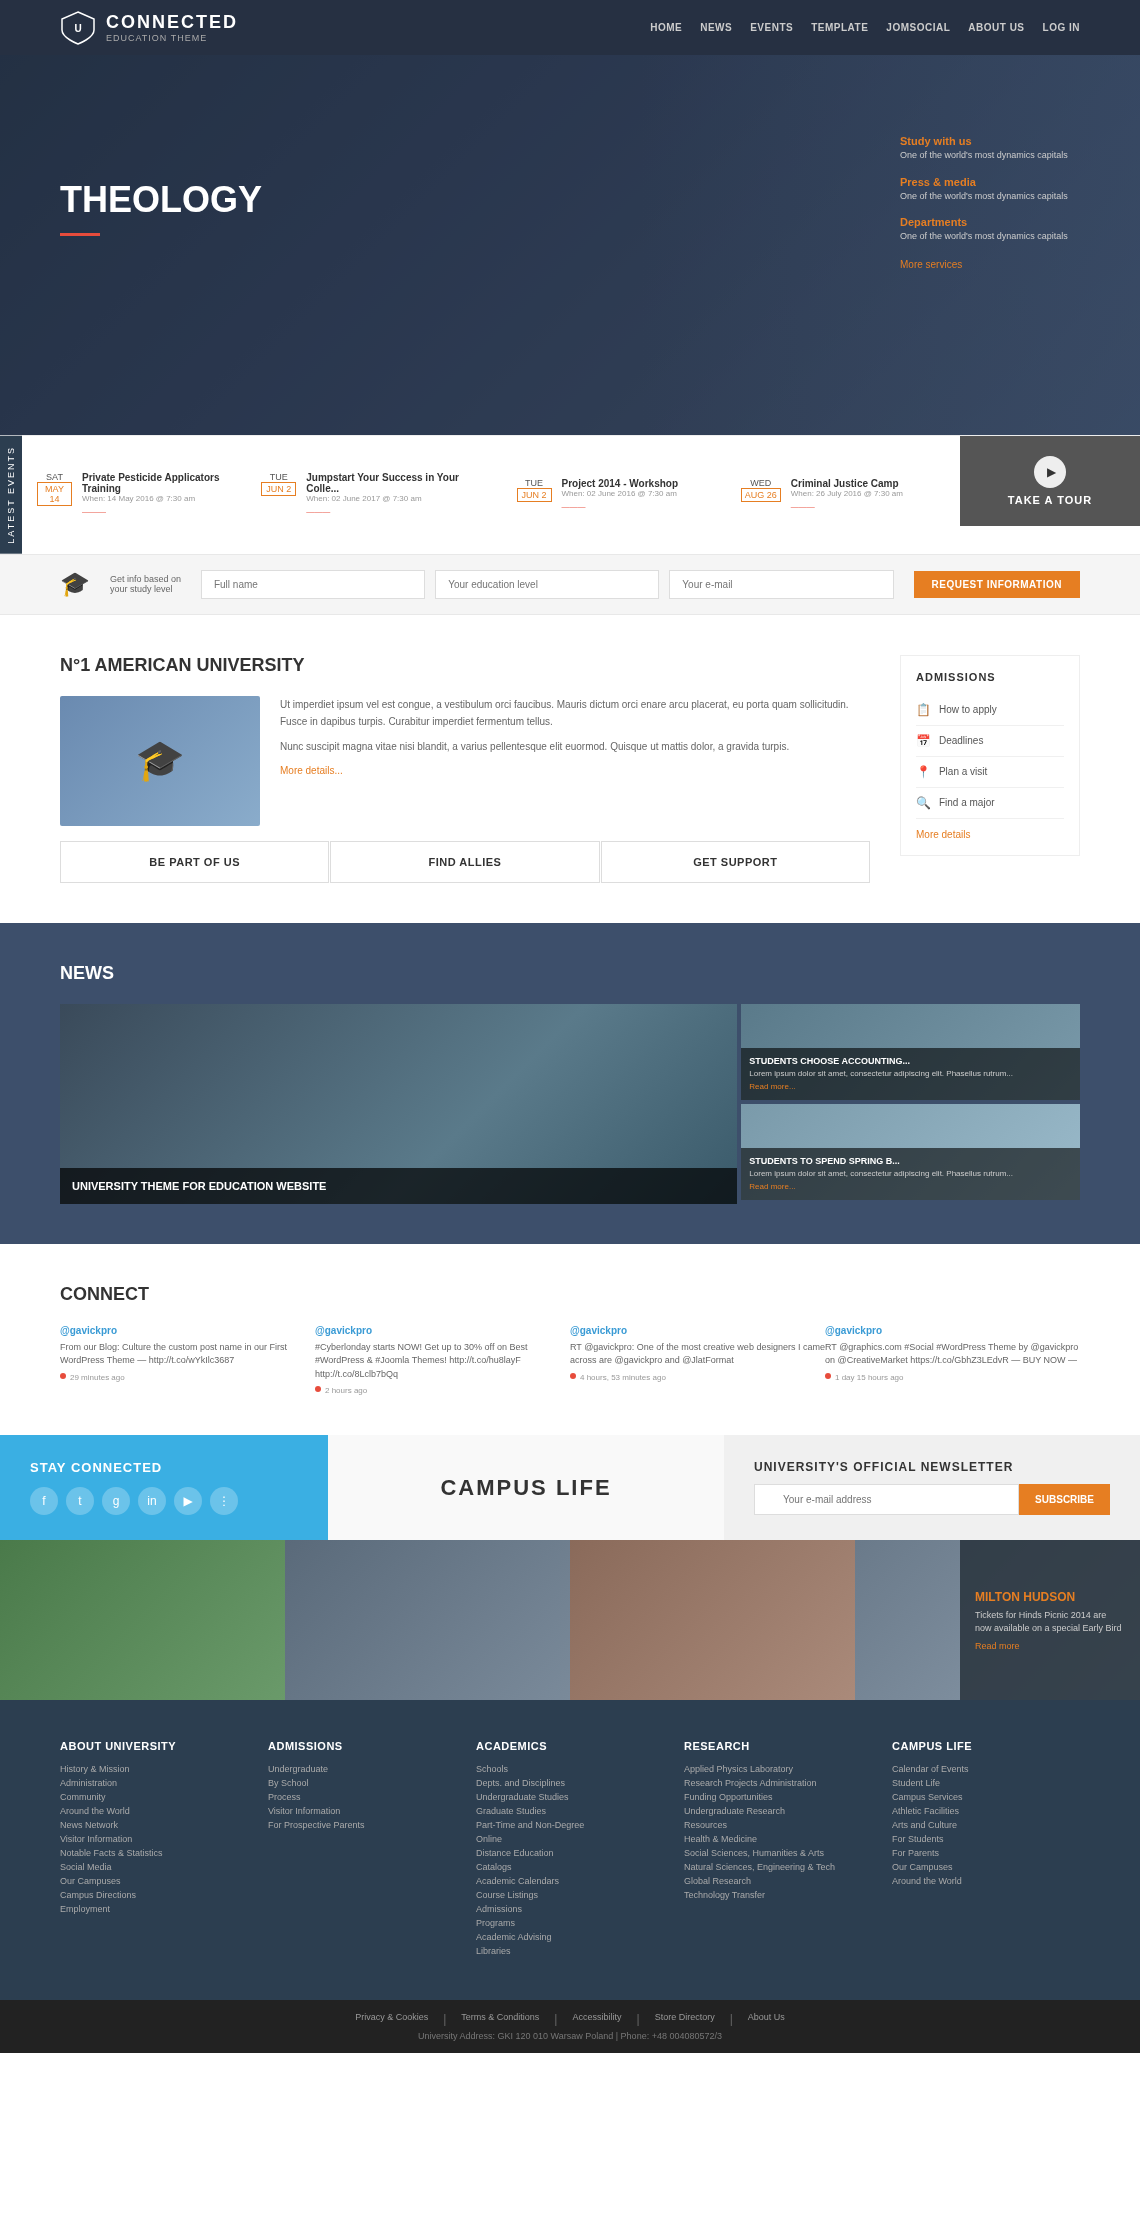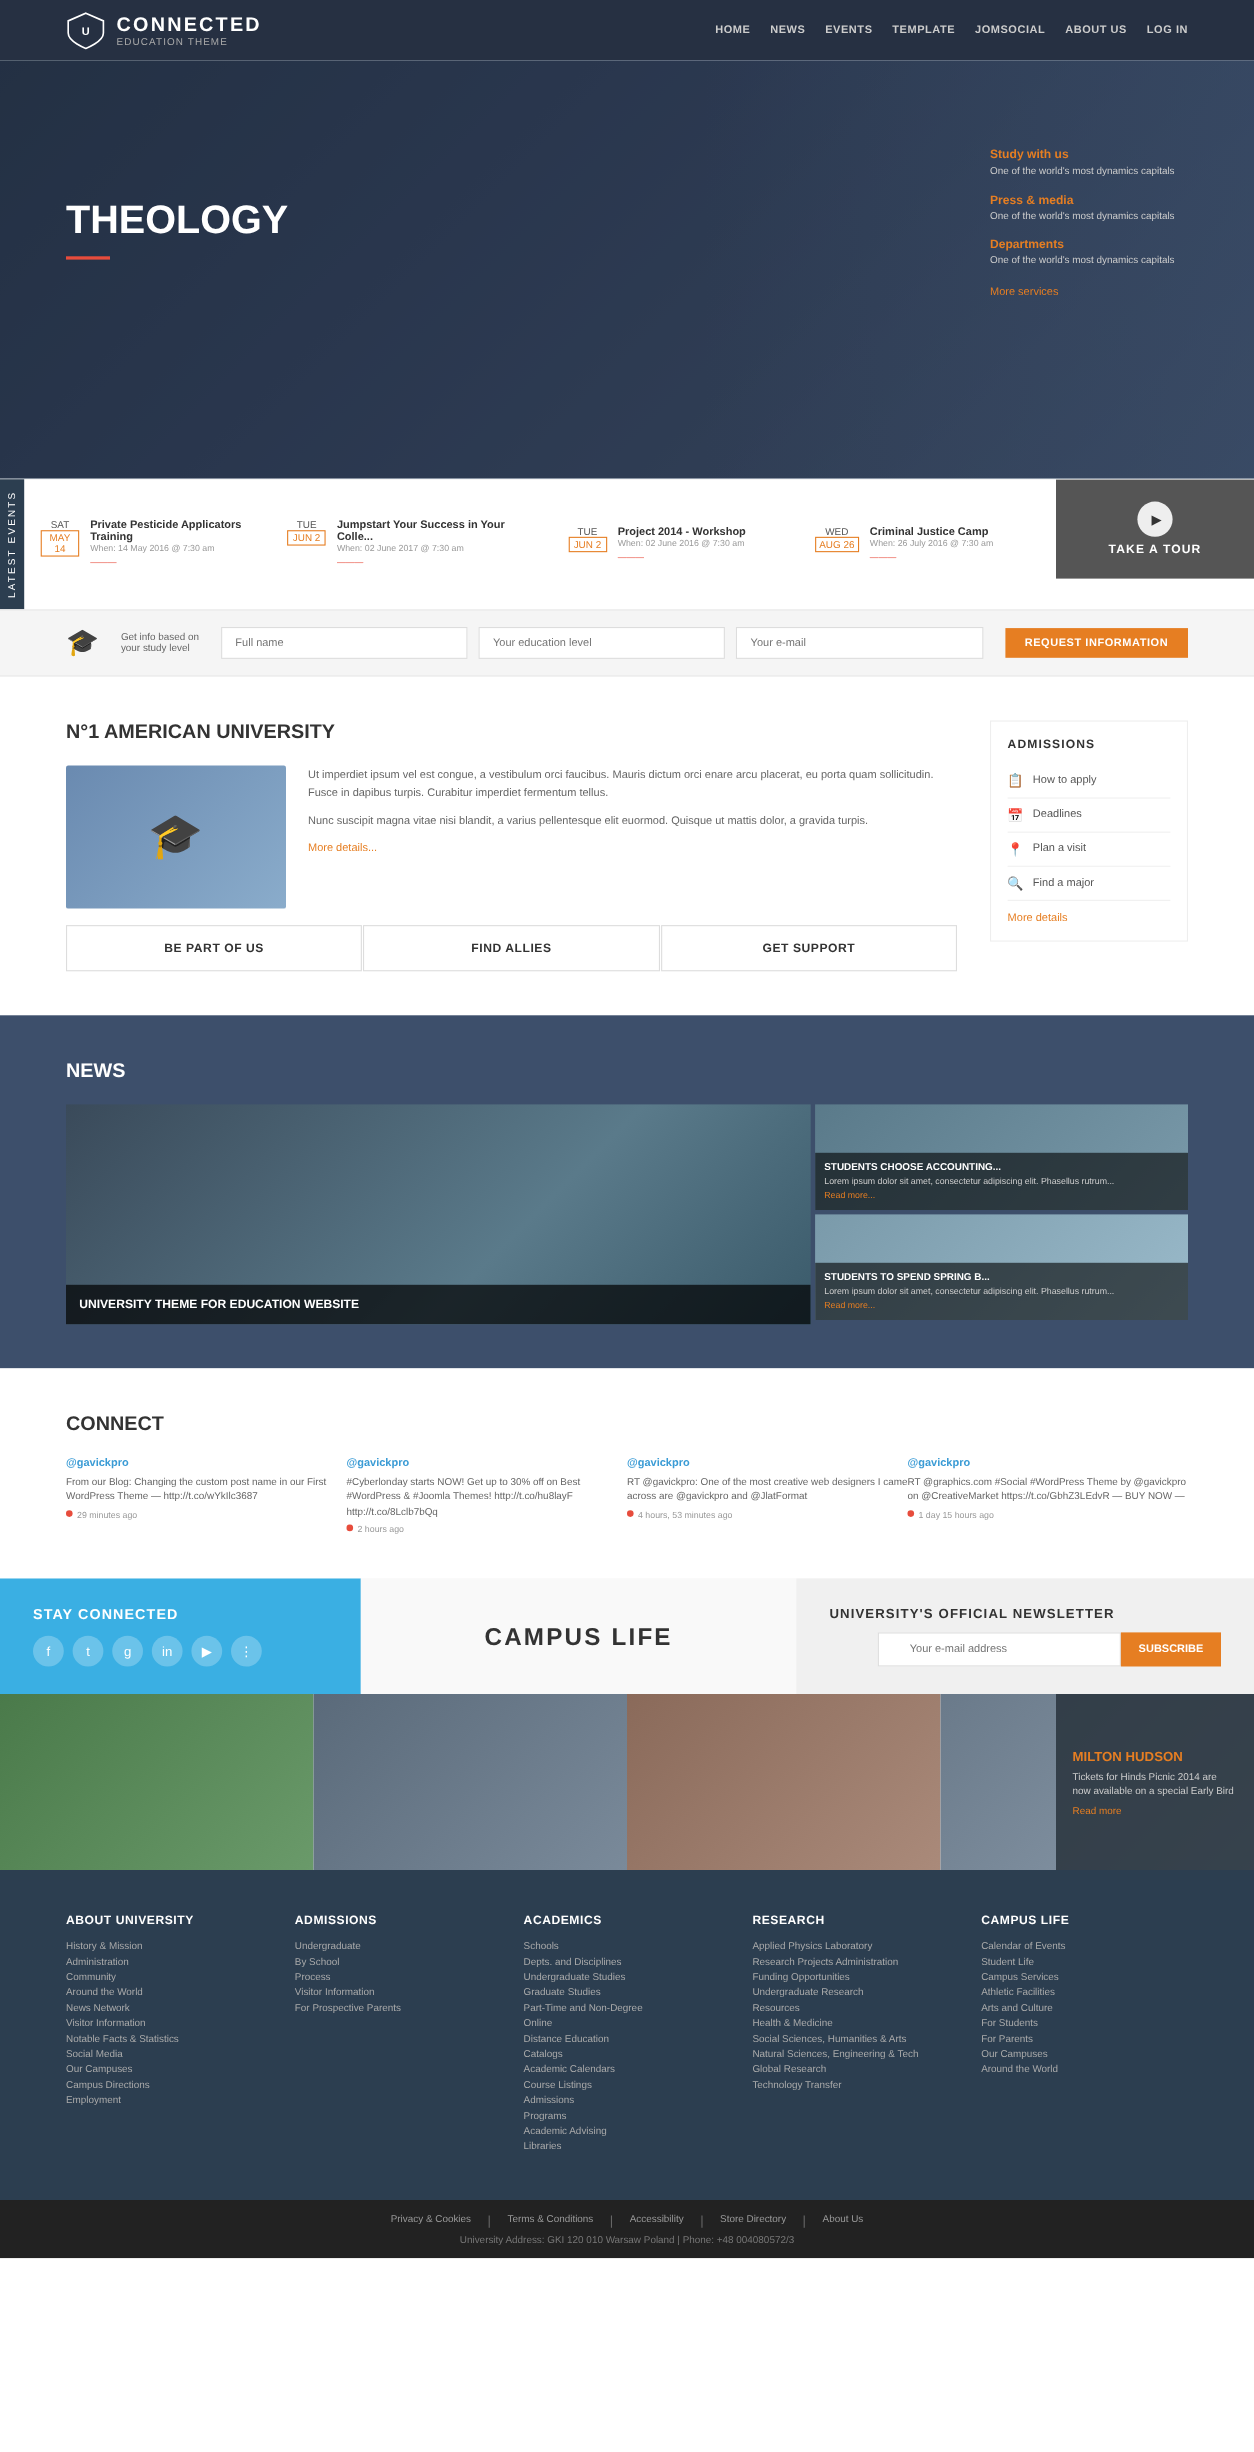--- a/index.html
+++ b/index.html
@@ -90,21 +90,21 @@
     .connect-item .time { font-size: 8px; color: #999; display: flex; align-items: flex-start; gap: 4px; }
     .time-dot { width: 6px; height: 6px; border-radius: 50%; background: #e74c3c; }
     .stay-connected { background: #3aafe3; padding: 25px 30px; width: 328px; flex-shrink: 0; }
     .stay-title { color: white; font-size: 13px; font-weight: bold; letter-spacing: 1px; margin-bottom: 12px; }
     .social-icons { display: flex; gap: 8px; }
     .social-icon { width: 28px; height: 28px; border-radius: 50%; background: rgba(255,255,255,0.25); display: flex; align-items: center; justify-content: center; color: white; font-size: 12px; cursor: pointer; }
     .campus-label { flex: 1; display: flex; align-items: center; justify-content: center; font-size: 22px; font-weight: bold; color: #333; letter-spacing: 2px; text-transform: uppercase; background: #f9f9f9; padding: 20px; }
     .newsletter-section { flex: 1; background: #f0f0f0; padding: 25px 30px; display: flex; flex-direction: column; justify-content: center; }
     .newsletter-title { font-size: 12px; font-weight: bold; letter-spacing: 1px; color: #333; margin-bottom: 10px; text-transform: uppercase; }
     .newsletter-form { display: flex; gap: 0; }
-    .newsletter-input { flex: 1; border: 1px solid #ddd; padding: 9px 28px; font-size: 10px; outline: none; margin-left: 44px; }
+    .newsletter-input { flex: 1; border: 1px solid #ddd; padding: 9px 28px; font-size: 10px; outline: none; }
     .btn-subscribe { background: #e67e22; color: white; border: none; padding: 9px 16px; font-size: 10px; font-weight: bold; cursor: pointer; text-transform: uppercase; }
     .stay-row { display: flex; background: #f5f5f5; }
 
     
     .campus-images { display: flex; height: 160px; }
     .campus-img { flex: 1; overflow: hidden; position: relative; }
     .campus-overlay-box { position: absolute; right: 0; top: 0; bottom: 0; width: 180px; background: rgba(40,50,60,0.85); padding: 15px; display: flex; flex-direction: column; justify-content: center; }
     .overlay-name { color: #e67e22; font-size: 12px; font-weight: bold; text-transform: uppercase; margin-bottom: 5px; }
     .overlay-text { color: #ccc; font-size: 9px; line-height: 1.5; }
     .overlay-read { color: #e67e22; font-size: 9px; cursor: pointer; margin-top: 5px; }
@@ -312,21 +312,21 @@
       </div>
     </div>
   </div>
 </section>
 
 <section class="connect-section">
   <h2 class="connect-title">CONNECT</h2>
   <div class="connect-grid">
     <div class="connect-item">
       <div class="handle">@gavickpro</div>
-      <div class="text">From our Blog: Changing the custom post name in our First WordPress Theme — http://t.co/wYkIlc3687</div>
+      <div class="text">From our Blog: Culture the custom post name in our First WordPress Theme — http://t.co/wYkIlc3687</div>
       <div class="time">
         <span class="time-dot"></span>
         <span>29 minutes ago</span>
       </div>
     </div>
     <div class="connect-item">
       <div class="handle">@gavickpro</div>
       <div class="text">#Cyberlonday starts NOW! Get up to 30% off on Best #WordPress &amp; #Joomla Themes! http://t.co/hu8layF http://t.co/8Lclb7bQq</div>
       <div class="time">
         <span class="time-dot"></span>

